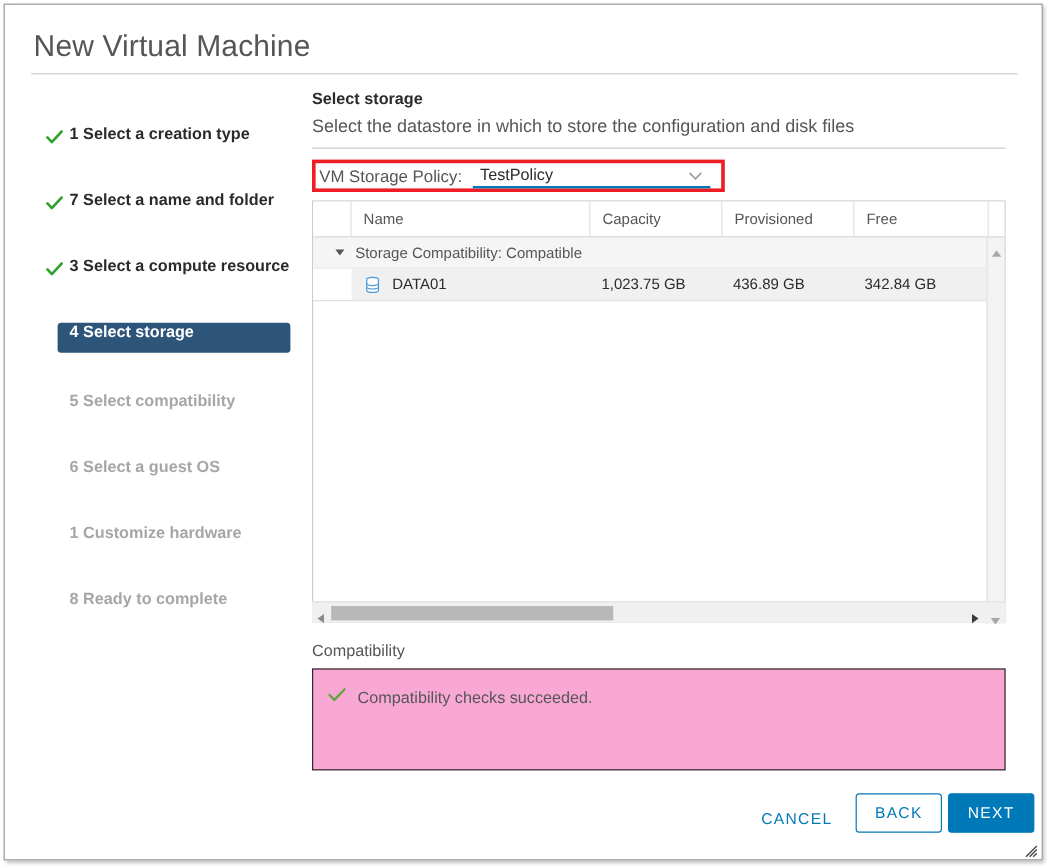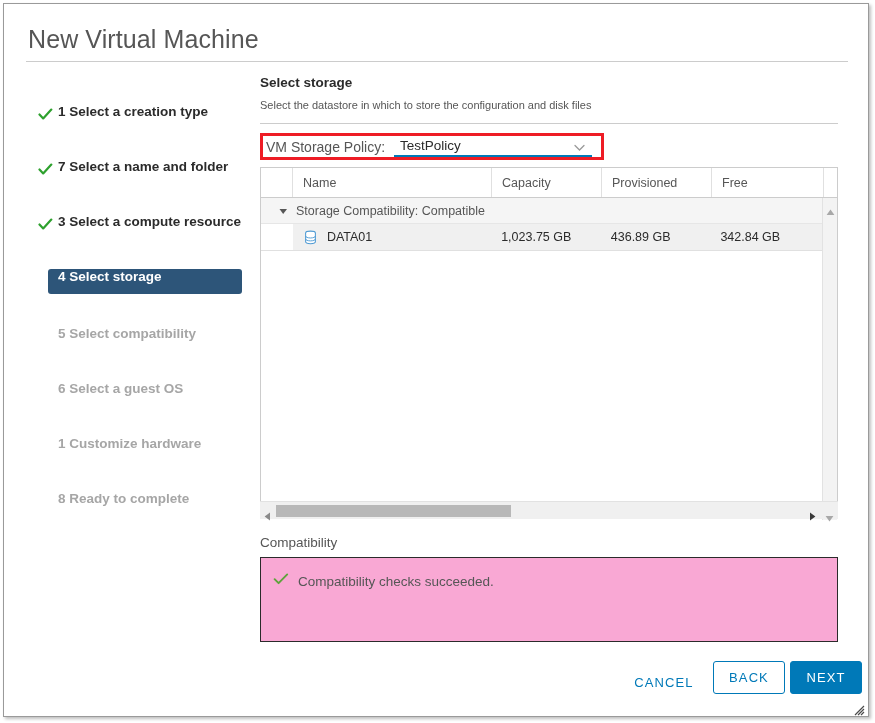--- a/index.html
+++ b/index.html
@@ -100,21 +100,21 @@
     width: 578px;
   }
   .pane-title {
     font-size: 13.5px;
     font-weight: bold;
     color: #2b2b2b;
     margin: 0 0 4px 0;
     line-height: 18px;
   }
   .pane-sub {
-    font-size: 11px;
+    font-size: 15px;
     color: #565656;
     margin: 0;
     line-height: 19px;
   }
   .pane-rule {
     margin-top: 8px;
     width: 578px;
     height: 1px;
     background: #cccccc;
   }

